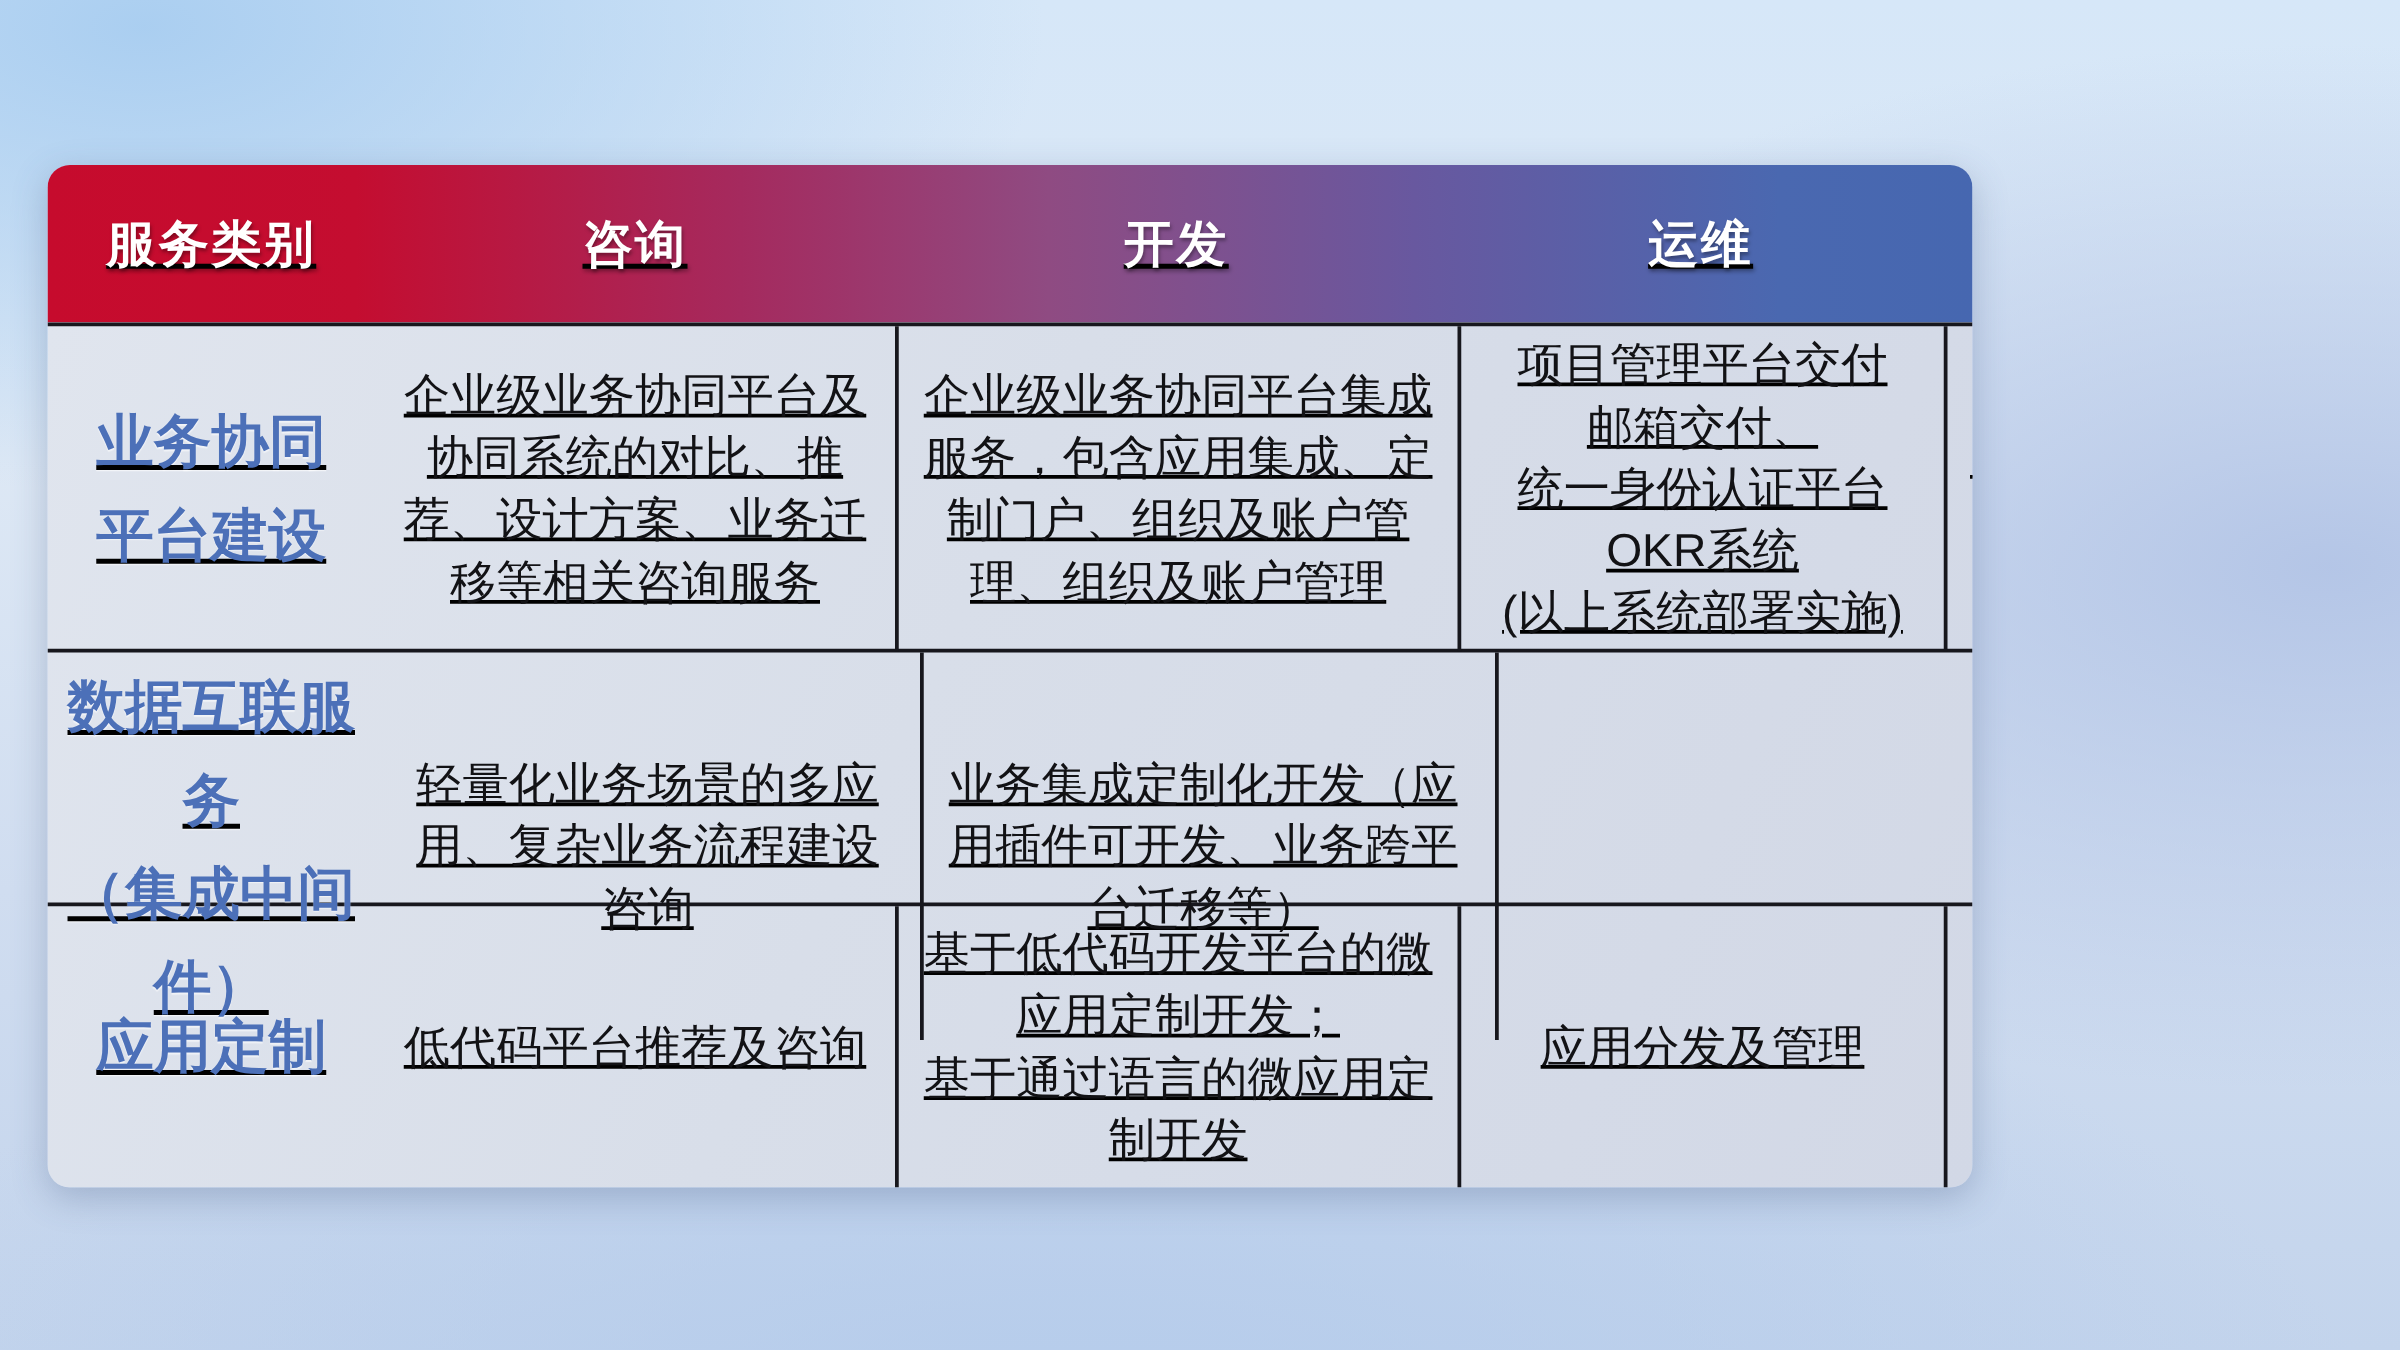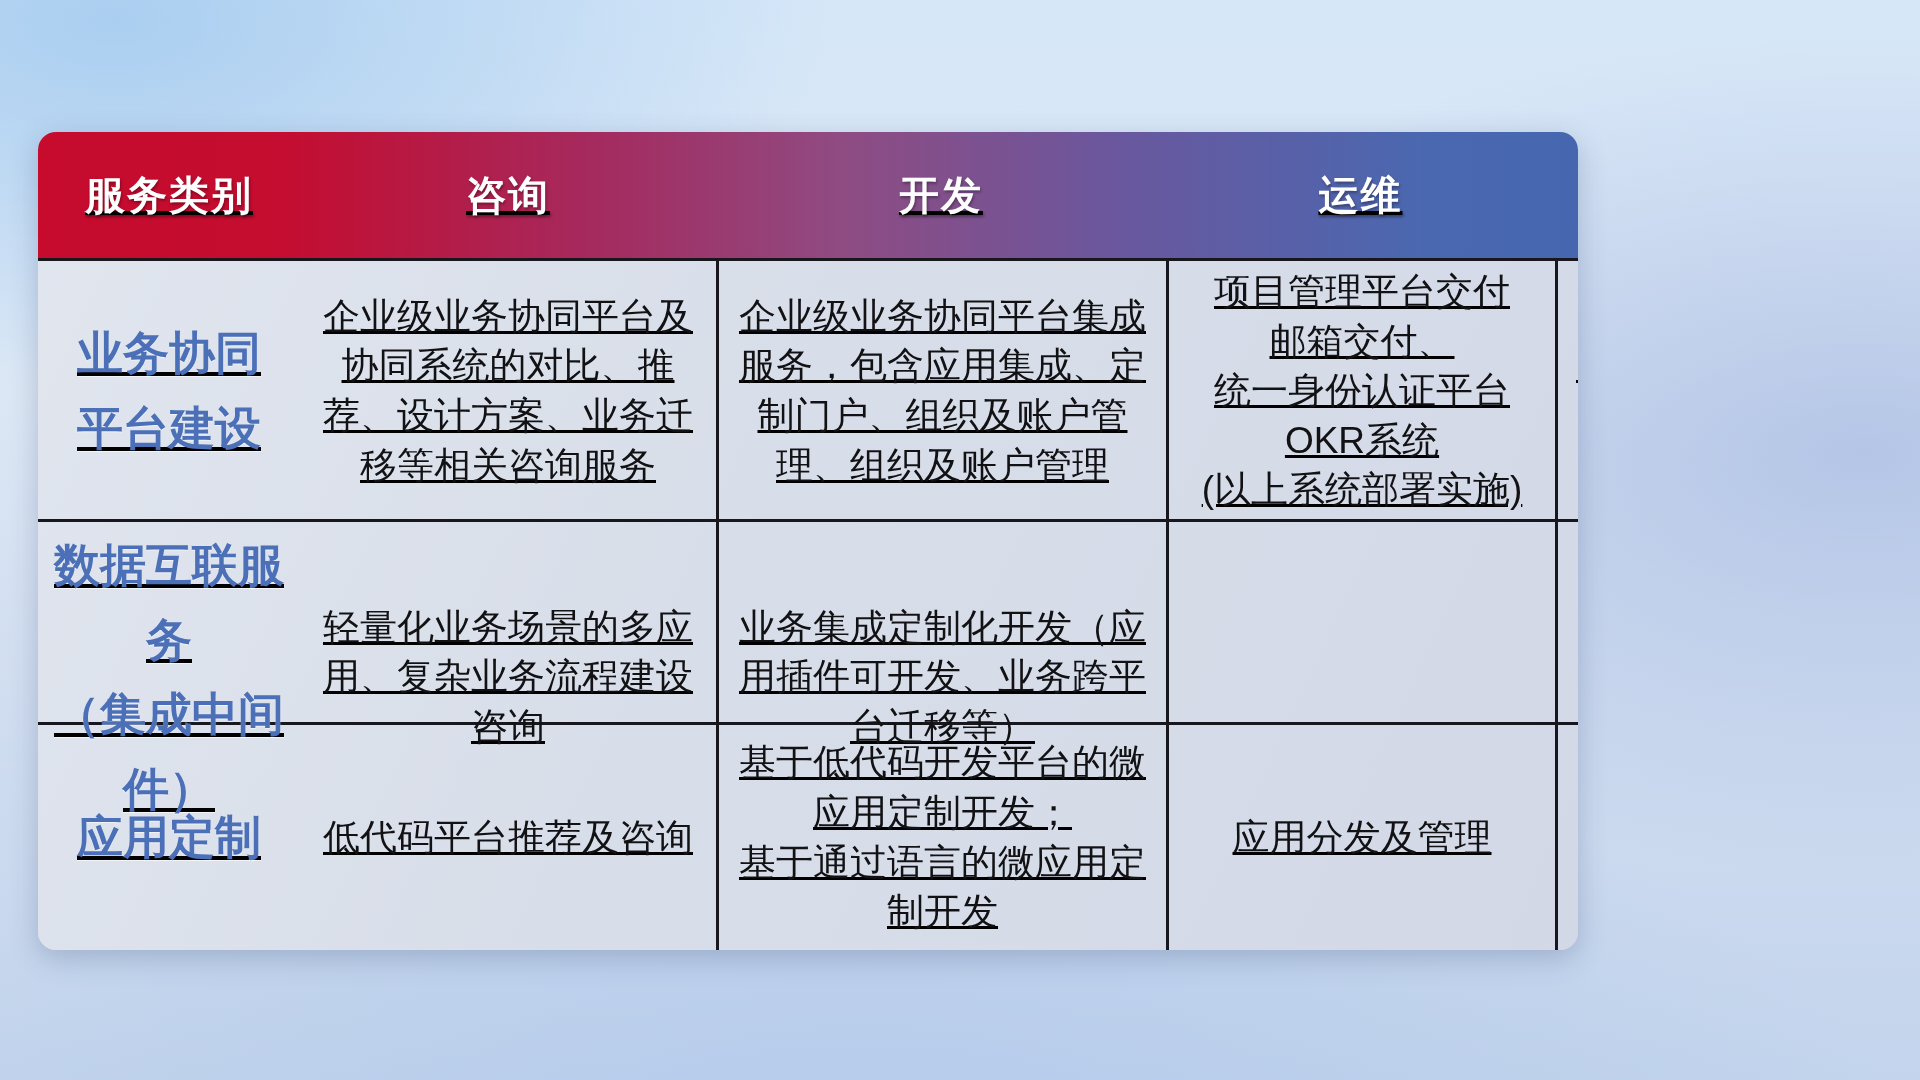--- a/index.html
+++ b/index.html
@@ -39,21 +39,21 @@
     display: flex; align-items: center; justify-content: center;
     color: #ffffff;
     font-size: 40px; font-weight: bold;
     letter-spacing: 2px;
     text-shadow: 1px 2px 3px rgba(0,0,0,.35);
   }
 
   .tbody { background: linear-gradient(115deg, #e0e5ee 0%, #d8dee9 45%, #d2d8e6 100%); }
   .tr { border-top: 3px solid #17171d; }
   .tr-1 { height: 261px; }
-  .tr-2 { height: 203px; }
+  .tr-2 { height: 203px; gap: 10px; }
   .tr-3 { height: 228px; }
 
   .td {
     display: flex; align-items: center; justify-content: center;
     text-align: center;
     white-space: pre-line;
     padding: 6px 10px;
     color: #121215;
     font-size: 37px;
     line-height: 1.34;

